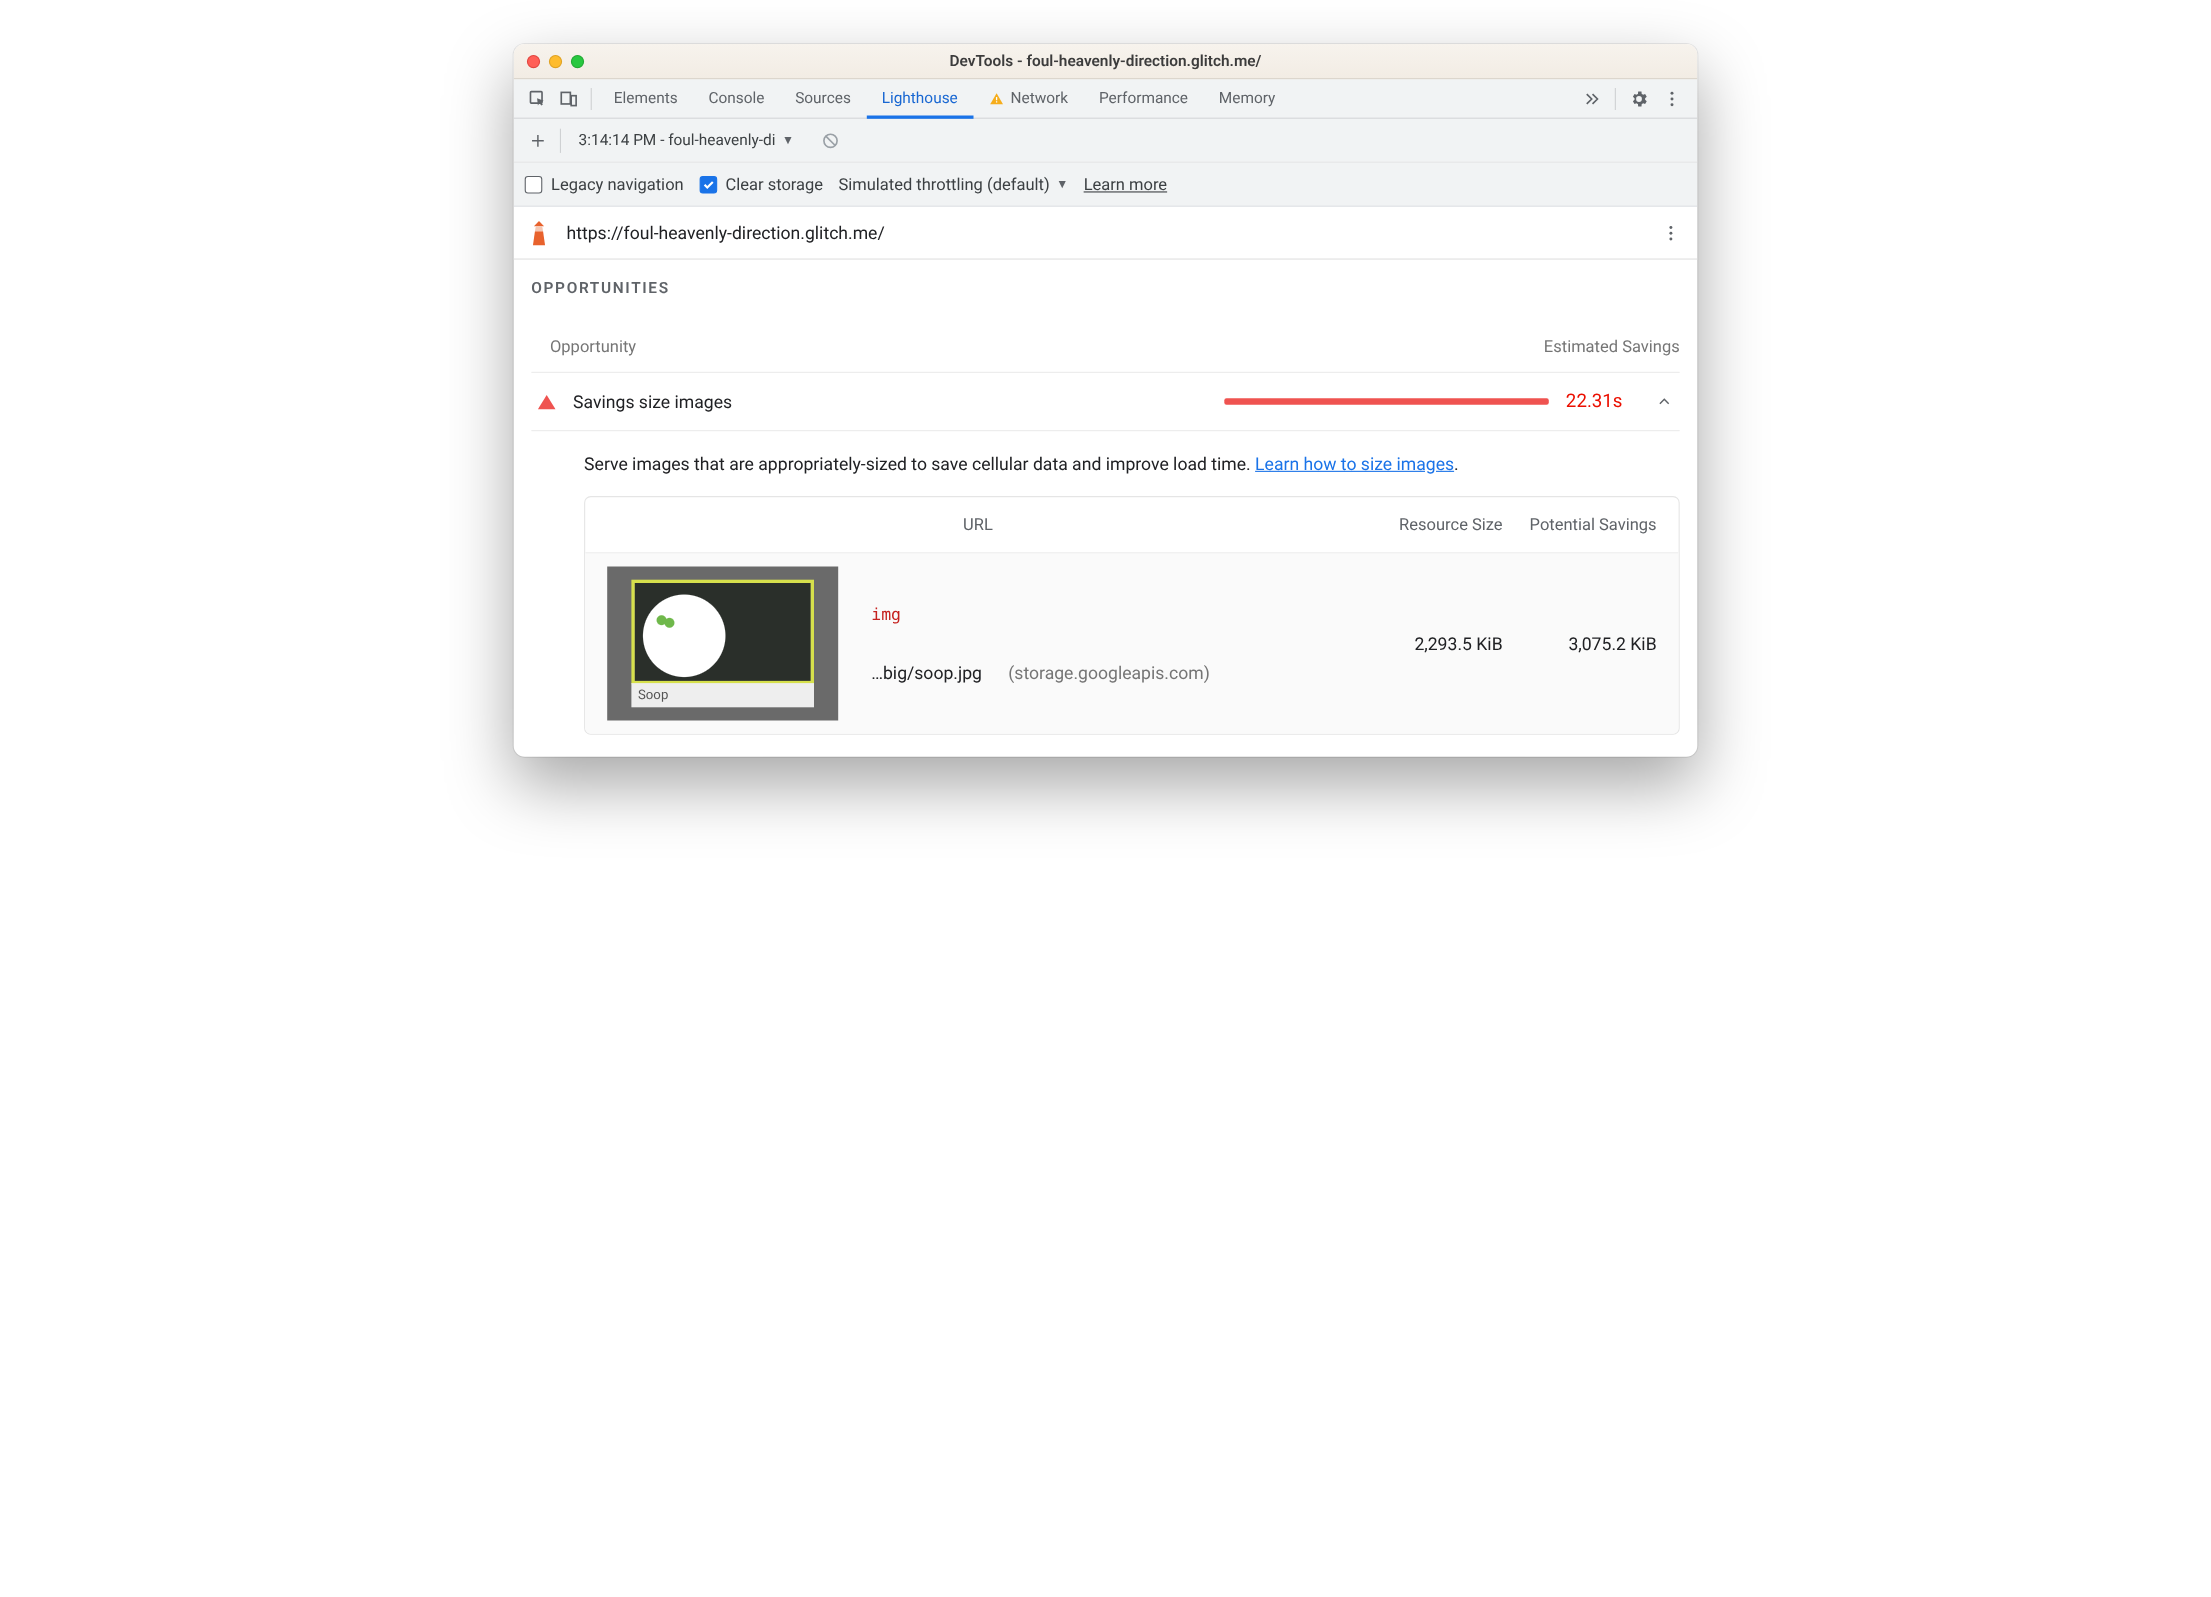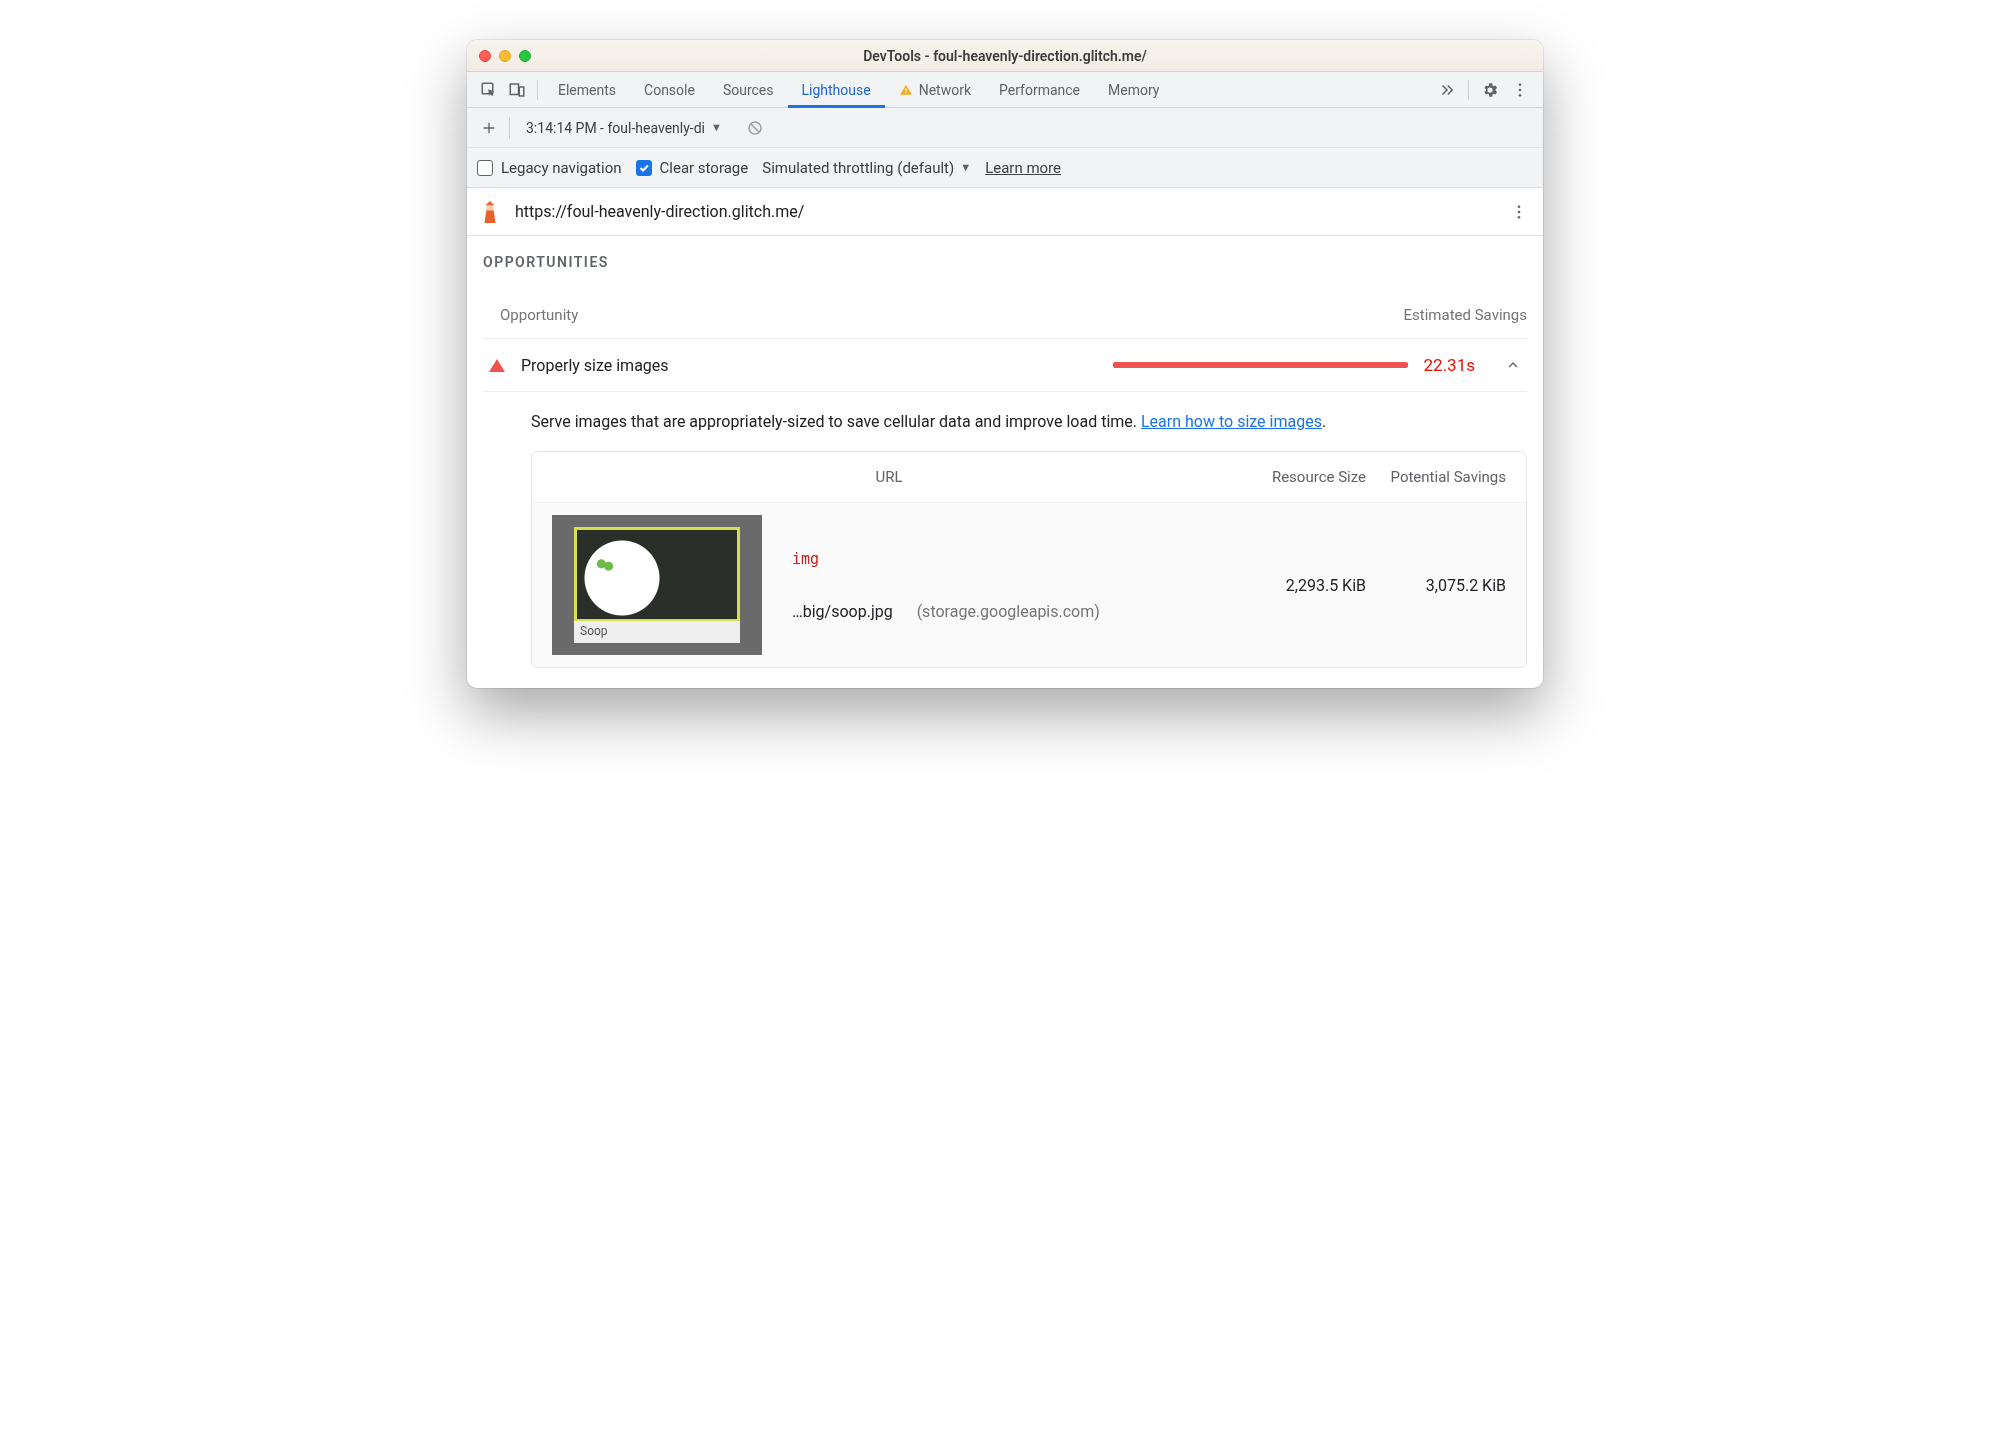--- a/index.html
+++ b/index.html
@@ -295,21 +295,21 @@
   <div class="content">
     <div class="section-title">OPPORTUNITIES</div>
 
     <div class="cols-header">
       <span>Opportunity</span>
       <span>Estimated Savings</span>
     </div>
 
     <div class="opprow">
       <div class="tri"></div>
-      <div class="oppname">Properly size images</div>
+      <div class="oppname">Savings size images</div>
       <div class="bar-wrap">
         <div class="bar"></div>
       </div>
       <div class="saving">22.31s</div>
       <div class="chev">
         <svg width="16" height="16" viewBox="0 0 24 24" fill="none" stroke="currentColor" stroke-width="2">
             <path d="M6 15l6-6 6 6"></path>
           </svg>
       </div>
     </div>

